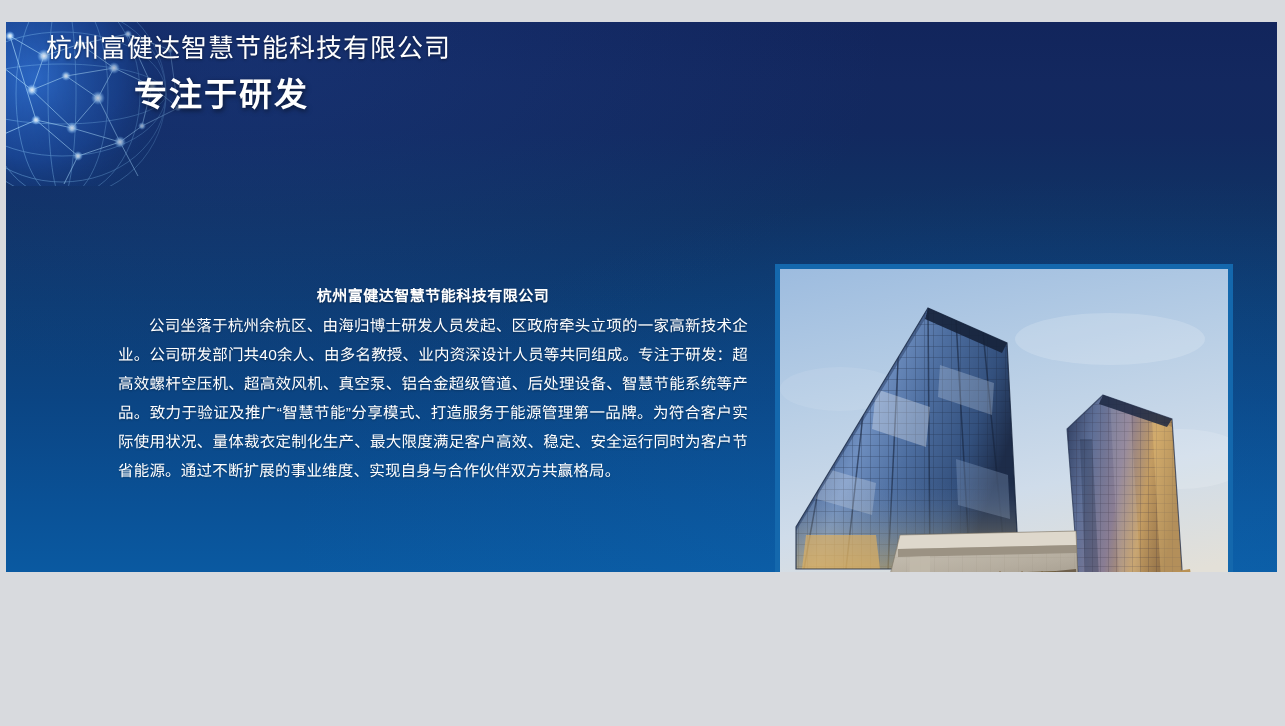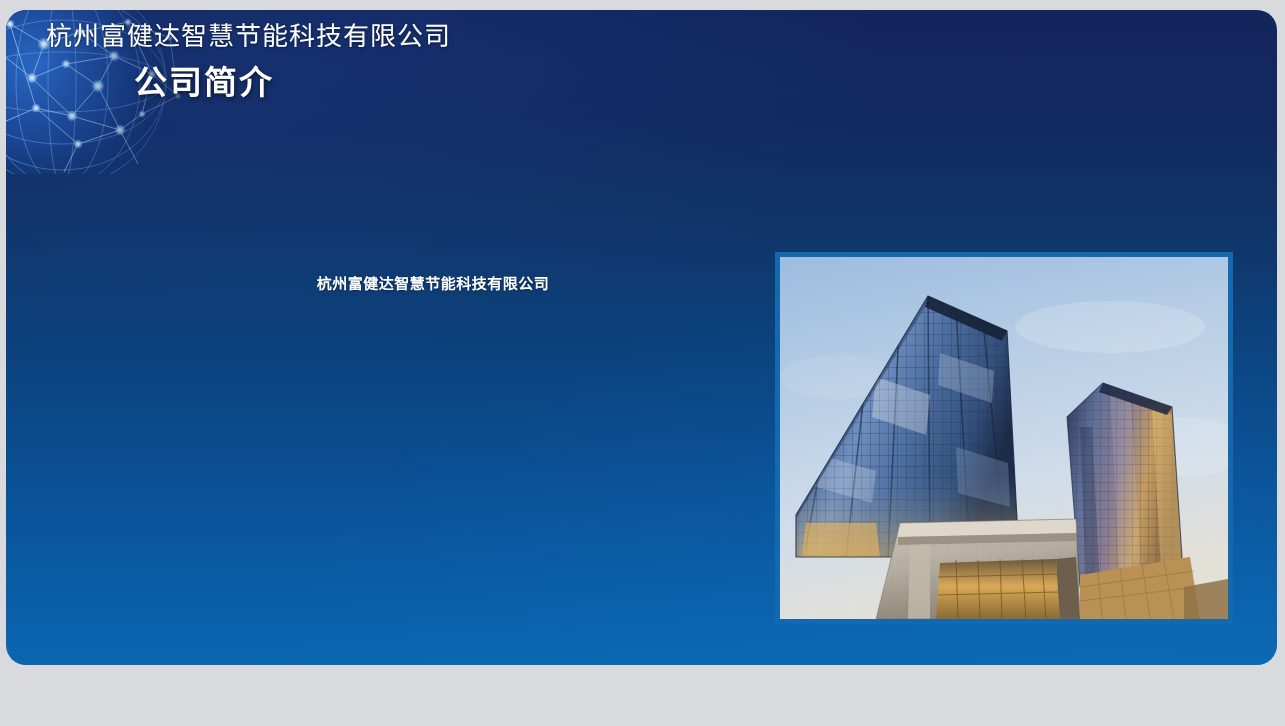--- a/index.html
+++ b/index.html
@@ -12,37 +12,36 @@
     width: 1285px;
     height: 726px;
     overflow: hidden;
     font-family: "Liberation Sans", "DejaVu Sans", sans-serif;
   }
 
   
   #slide {
     position: absolute;
     left: 6px;
-    top: 10px;
+    top: 22px;
     width: 1271px;
-    height: 655px;
+    height: 550px;
     overflow: hidden;
     background:
       linear-gradient(to bottom,
         #12255c 0px,
         #13285f 60px,
         #12295f 110px,
         #103264 190px,
         #0d3c73 280px,
         #0b4584 380px,
         #0a5196 480px,
         #0a5da6 580px,
         #0a67b0 660px,
         #0a68b2 714px);
-    border-radius: 20px;
   }
 
   
   #slide::after {
     content: "";
     position: absolute;
     inset: 0;
     pointer-events: none;
     background:
       radial-gradient(ellipse 900px 460px at 18% 6%, rgba(30,70,150,.30) 0%, rgba(15,40,100,0) 72%),
@@ -230,26 +229,27 @@
           <circle cx="8" cy="20" r="5" fill="url(#gNode)"></circle>
           <circle cx="168" cy="34" r="3.5" fill="url(#gNode)"></circle>
           <circle cx="176" cy="92" r="3.5" fill="url(#gNode)"></circle>
         </g>
       </g>
     </svg>
   </div>
 
   <div id="header-block">
     <div class="company-name-top">杭州富健达智慧节能科技有限公司</div>
-    <div class="company-profile-cn">公司简介</div>
+    <div class="company-profile-cn">专注于研发</div>
   </div>
 
 
   <div id="body-text">
     <div class="body-title">杭州富健达智慧节能科技有限公司</div>
+    <div class="body-paragraph">公司坐落于杭州余杭区、由海归博士研发人员发起、区政府牵头立项的一家高新技术企业。公司研发部门共40余人、由多名教授、业内资深设计人员等共同组成。专注于研发：超高效螺杆空压机、超高效风机、真空泵、铝合金超级管道、后处理设备、智慧节能系统等产品。致力于验证及推广“智慧节能”分享模式、打造服务于能源管理第一品牌。为符合客户实际使用状况、量体裁衣定制化生产、最大限度满足客户高效、稳定、安全运行同时为客户节省能源。通过不断扩展的事业维度、实现自身与合作伙伴双方共赢格局。</div>
   </div>
 
   <div id="photo-frame">
     <div id="photo">
       <svg viewBox="0 0 448 362" preserveAspectRatio="none" xmlns="http://www.w3.org/2000/svg">
         <defs>
           <linearGradient id="sky" x1="0" y1="0" x2="0.25" y2="1">
             <stop offset="0%" stop-color="#9dbcdf"></stop>
             <stop offset="35%" stop-color="#b6cde5"></stop>
             <stop offset="70%" stop-color="#cfdcea"></stop>

